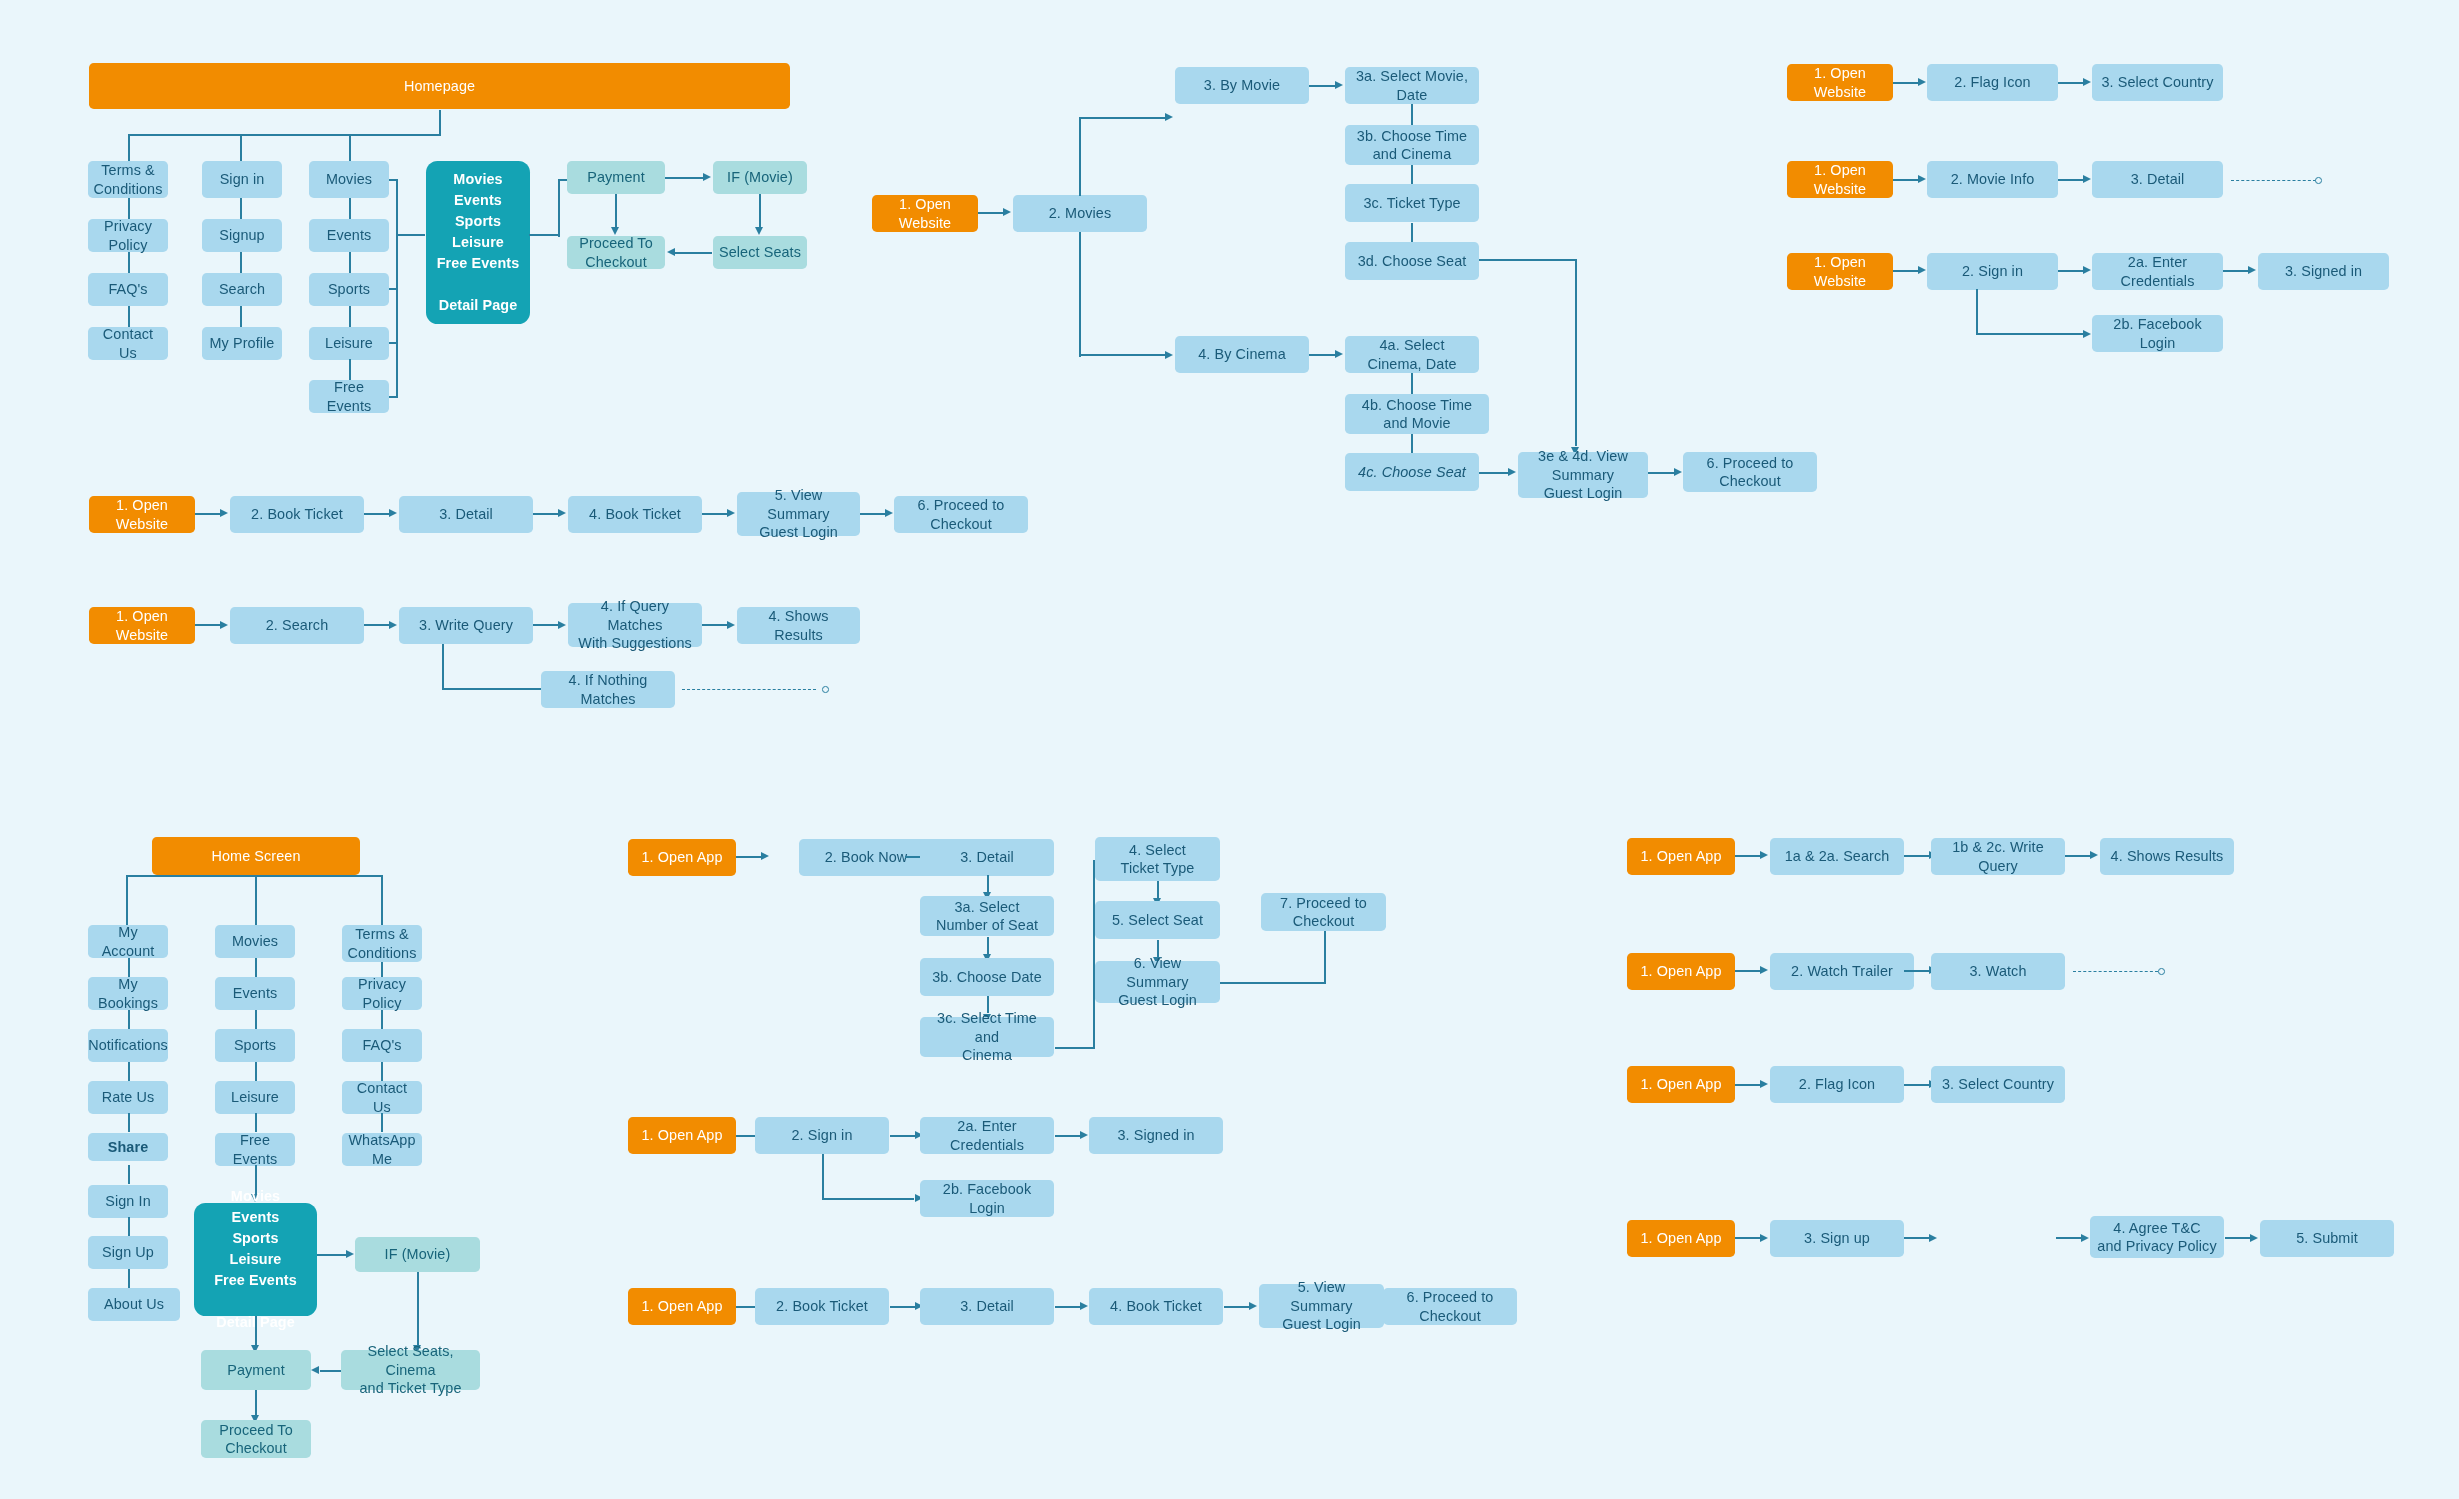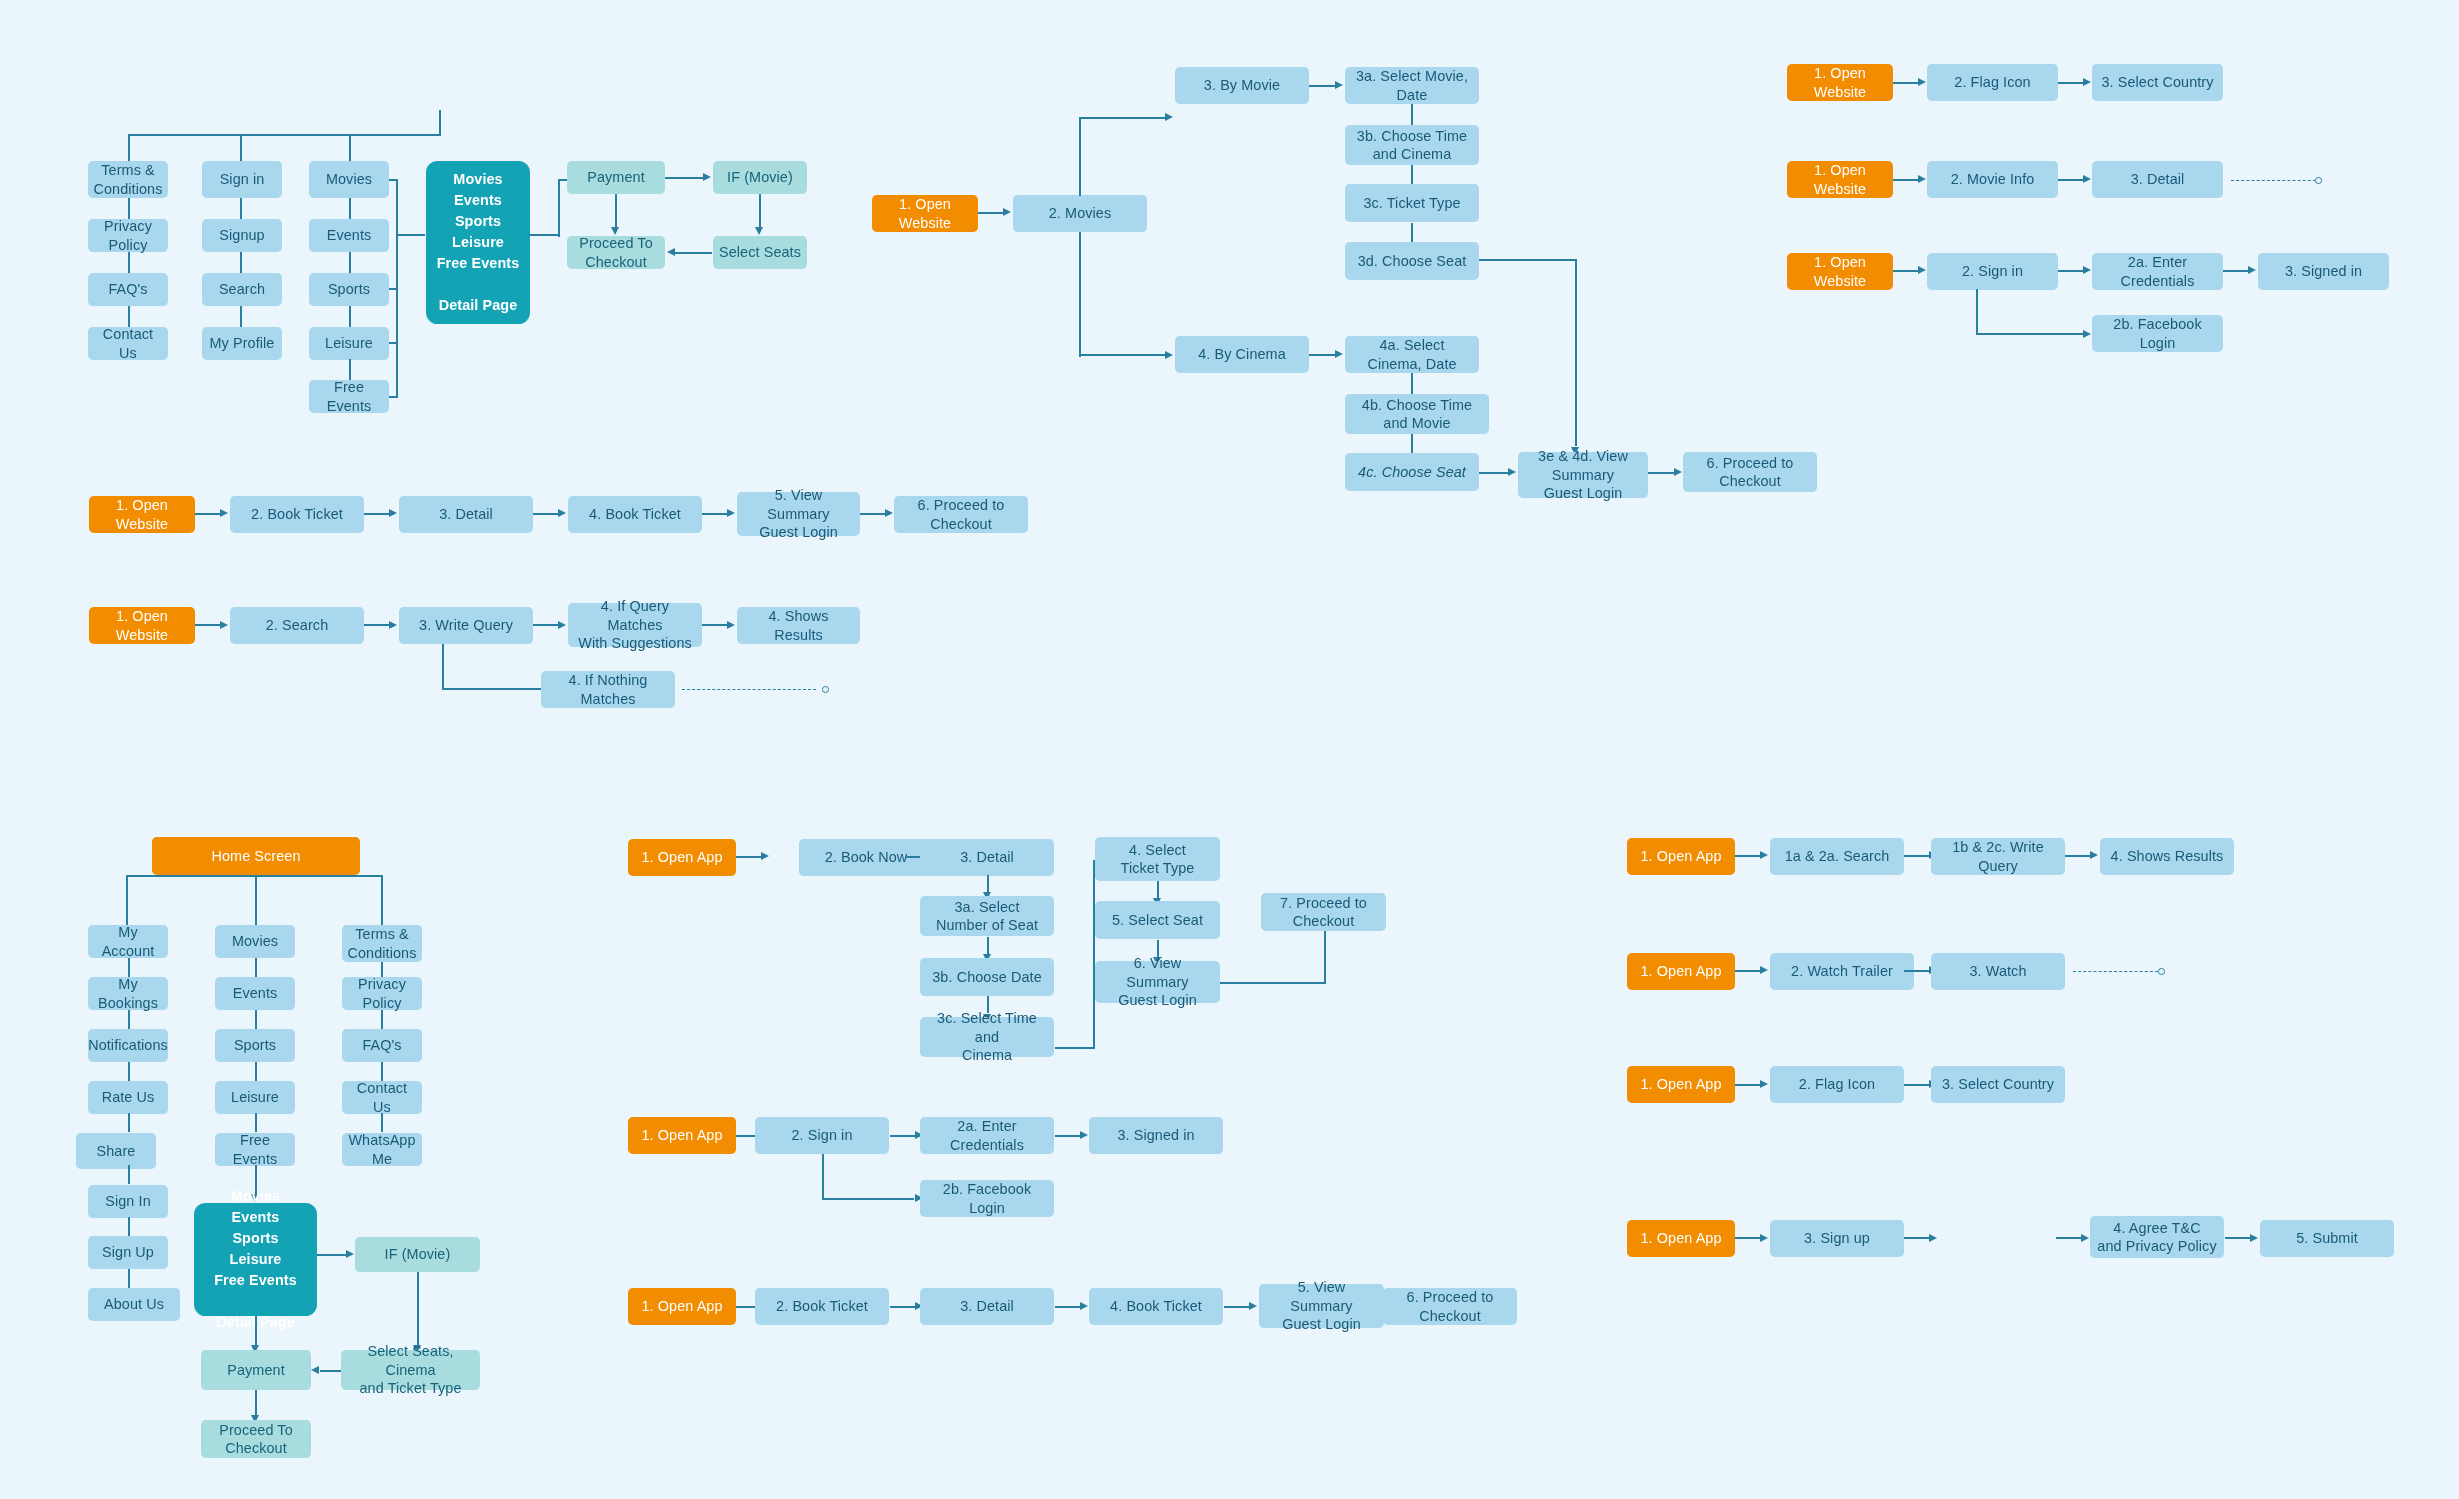--- a/index.html
+++ b/index.html
@@ -47,20 +47,21 @@
   
   .dash{position:absolute;height:0;border-top:1.9px dashed #2A7FA0;}
   .dot-o{position:absolute;width:6.7px;height:6.7px;border-radius:50%;
          border:1.9px solid #2A7FA0;background:#EAF6FB;box-sizing:border-box;}
 </style>
 </head>
 <body>
 
 <div id="canvas">
 
+<div class="node n-orange" style="left:89px;top:63px;width:701px;height:46px;">Homepage</div>
 
 <div class="ln lv" style="left:439px;top:110px;width:1.9px;height:25px;"></div>
 <div class="ln lh" style="left:128px;top:134px;width:313px;height:1.9px;"></div>
 <div class="ln lv" style="left:128px;top:134px;width:1.9px;height:28px;"></div>
 <div class="ln lv" style="left:240px;top:134px;width:1.9px;height:28px;"></div>
 <div class="ln lv" style="left:349px;top:134px;width:1.9px;height:28px;"></div>
 
 <div class="node n-blue" style="left:88px;top:161px;width:80px;height:37px;">Terms &amp;
 Conditions</div>
 <div class="ln lv" style="left:128px;top:198px;width:1.9px;height:21px;"></div>
@@ -259,21 +260,21 @@
 <div class="ln lv" style="left:381px;top:875px;width:1.9px;height:50px;"></div>
 
 <div class="node n-blue" style="left:88px;top:925px;width:80px;height:33px;">My Account</div>
 <div class="ln lv" style="left:128px;top:958px;width:1.9px;height:19px;"></div>
 <div class="node n-blue" style="left:88px;top:977px;width:80px;height:33px;">My Bookings</div>
 <div class="ln lv" style="left:128px;top:1010px;width:1.9px;height:19px;"></div>
 <div class="node n-blue" style="left:88px;top:1029px;width:80px;height:33px;">Notifications</div>
 <div class="ln lv" style="left:128px;top:1062px;width:1.9px;height:19px;"></div>
 <div class="node n-blue" style="left:88px;top:1081px;width:80px;height:33px;">Rate Us</div>
 <div class="ln lv" style="left:128px;top:1113px;width:1.9px;height:19px;"></div>
-<div class="node n-blue" style="left:76px;top:1133px;width:80px;height:36px;">Share</div>
+<div class="node n-blue" style="left:88px;top:1133px;width:80px;height:28px;font-weight:bold;">Share</div>
 <div class="ln lv" style="left:128px;top:1165px;width:1.9px;height:19px;"></div>
 <div class="node n-blue" style="left:88px;top:1185px;width:80px;height:33px;">Sign In</div>
 <div class="ln lv" style="left:128px;top:1217px;width:1.9px;height:19px;"></div>
 <div class="node n-blue" style="left:88px;top:1236px;width:80px;height:33px;">Sign Up</div>
 <div class="ln lv" style="left:128px;top:1269px;width:1.9px;height:19px;"></div>
 <div class="node n-blue" style="left:88px;top:1288px;width:92px;height:33px;">About Us</div>
 
 <div class="node n-blue" style="left:215px;top:925px;width:80px;height:33px;">Movies</div>
 <div class="ln lv" style="left:255px;top:958px;width:1.9px;height:19px;"></div>
 <div class="node n-blue" style="left:215px;top:977px;width:80px;height:33px;">Events</div>

